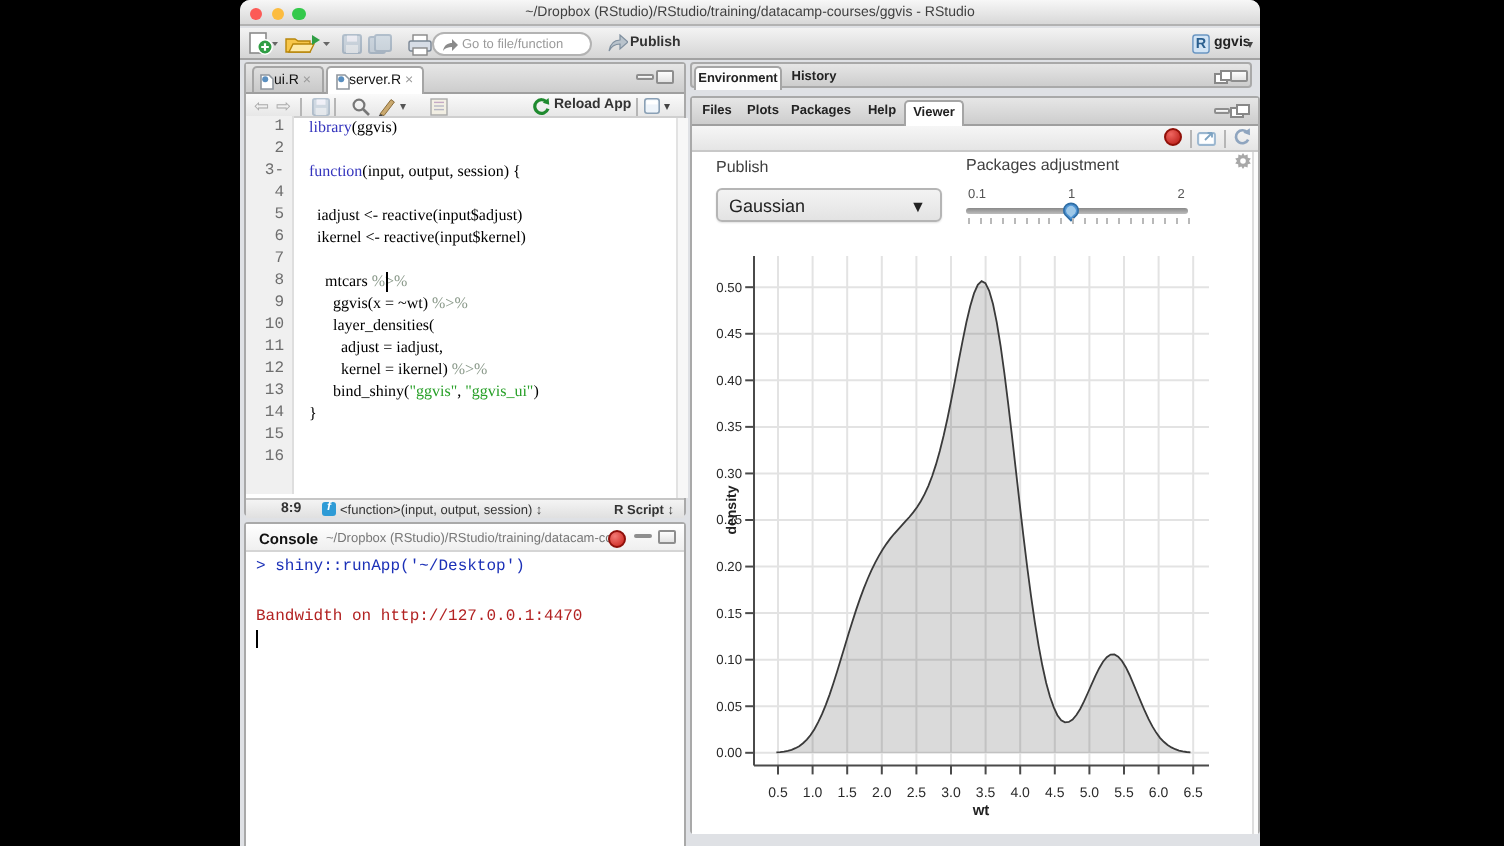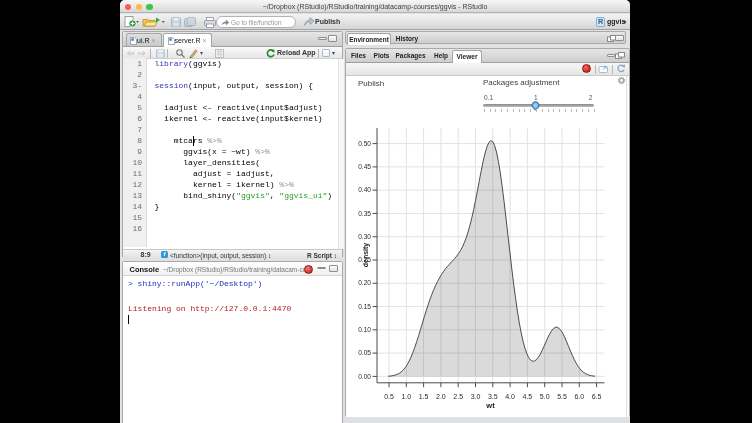--- a/index.html
+++ b/index.html
@@ -17,21 +17,21 @@
 .tabbar{background:linear-gradient(#e6e6e6,#cdcdcd);border-bottom:1px solid #9f9f9f}
 .tab{top:1px;height:13px;font-size:7px;font-weight:normal;color:#111;text-align:center;border:1px solid #a5a5a5;border-bottom:none;border-radius:2.5px 2.5px 0 0;background:linear-gradient(#dedede,#c9c9c9);line-height:13px}
 .tab.act{background:#fff;height:14px}
 .ptab{top:1.5px;height:12.5px;font-size:6.5px;font-weight:bold;color:#222;text-align:center;line-height:11px}
 .ptab.act2{background:#fff;border:1px solid #a5a5a5;border-bottom:none;border-radius:2.5px 2.5px 0 0;top:1px;height:13px}
 .winbtn{width:8.5px;height:6.5px;border:1px solid #8e8e8e;background:linear-gradient(#fdfdfd,#e3e3e3);border-radius:1px}
 .minbtn{width:8.5px;height:2.5px;border:1px solid #8e8e8e;background:linear-gradient(#fdfdfd,#e3e3e3);border-radius:1px}
 
 #edtools{left:0;top:14.5px;width:219px;height:12.5px;background:linear-gradient(#fafafa,#e7e7e7);border-bottom:1px solid #cfcfcf}
 #gutter{left:0;top:25.5px;width:24px;height:189px;background:#f0f0f0;border-right:1px solid #dedede;font-family:"Liberation Mono",monospace;font-size:8px;line-height:11.07px;color:#6e6e6e;text-align:right;padding-right:4px}
-#code{left:31.5px;top:25.5px;font-family:Liberation Mono, monospace;font-size:8px;line-height:11.07px;color:#000;white-space:pre}
+#code{left:31.5px;top:25.5px;font-family:Liberation Serif, serif;font-size:8px;line-height:11.07px;color:#000;white-space:pre}
 #code .kw{color:#3434bd}.str{color:#28a028}.op{color:#8b9a8b}
 #status{left:0;top:216.5px;width:219px;height:10.5px;background:linear-gradient(#f4f4f4,#e0e0e0);border-top:1px solid #c6c6c6;font-size:7.5px;color:#333}
 
 #conshead{left:0;top:0;width:219px;height:14px;background:linear-gradient(#fff,#efefef);border-bottom:1px solid #d5d5d5}
 #constext{left:5px;top:16px;font-family:"Liberation Mono",monospace;font-size:8px;line-height:12.3px;white-space:pre}
 
 .lbl{font-size:8px;color:#404040}
 svg{display:block}
 </style></head><body>
 <div id="win">
@@ -144,21 +144,21 @@
     <svg class="abs" style="left:199px;top:2px" width="8" height="8" viewBox="0 0 10 10">
           <rect x="0.5" y="0.5" width="9" height="9" rx="1.5" fill="#eef4fa" stroke="#8aa0b5"></rect>
           <rect x="1.5" y="1.5" width="7" height="2.5" fill="#fff"></rect>
         </svg>
     <span class="abs" style="left:209px;top:2.5px;font-size:6px;color:#444">▾</span>
   </div>
   <div class="abs" style="left:214.5px;top:27px;width:6px;height:189.5px;background:#f7f7f7;border-left:1px solid #e2e2e2"></div>
   <div class="abs" id="gutter">1<br>2<br>3-<br>4<br>5<br>6<br>7<br>8<br>9<br>10<br>11<br>12<br>13<br>14<br>15<br>16</div>
   <div class="abs" id="code"><span class="kw">library</span>(ggvis)
 
-<span class="kw">session</span>(input, output, session) {
+<span class="kw">function</span>(input, output, session) {
 
   iadjust &lt;- reactive(input$adjust)
   ikernel &lt;- reactive(input$kernel)
 
     mtcars <span class="op">%&gt;%</span>
       ggvis(x = ~wt) <span class="op">%&gt;%</span>
       layer_densities(
         adjust = iadjust,
         kernel = ikernel) <span class="op">%&gt;%</span>
       bind_shiny(<span class="str">"ggvis"</span>, <span class="str">"ggvis_ui"</span>)
@@ -177,21 +177,21 @@
  <div class="abs pane" style="left:2px;top:261px;width:221px;height:180px">
   <div class="abs" id="conshead">
     <span class="abs" style="left:6.5px;top:3px;font-size:7.5px;font-weight:bold;color:#111">Console</span>
     <span class="abs" style="left:40px;top:3.5px;font-size:6.5px;color:#777">~/Dropbox (RStudio)/RStudio/training/datacam-co</span>
     <div class="abs" style="left:181px;top:2.5px;width:9px;height:9px;border-radius:50%;background:radial-gradient(circle at 35% 30%,#f37b76,#c81e17);border:0.5px solid #8e0f0a"></div>
     <div class="abs minbtn" style="left:194px;top:4.5px"></div>
     <div class="abs winbtn" style="left:206px;top:3px"></div>
   </div>
   <div class="abs" id="constext"><span style="color:#1b30b7">&gt; shiny::runApp('~/Desktop')</span>
 
-<span style="color:#b22222">Listening on http://127.0.0.1:4470</span>
+<span style="color:#b22222">Bandwidth on http://127.0.0.1:4470</span>
 <span style="display:inline-block;width:1px;height:9px;background:#000;vertical-align:-1px"></span></div>
  </div>
 
  <div class="abs pane" style="left:225px;top:31px;width:281px;height:12.5px;background:linear-gradient(#e6e6e6,#cdcdcd)">
    <div class="abs" style="left:1px;top:0.5px;width:44px;height:12px;background:#fdfdfd;border:1px solid #a5a5a5;border-bottom:none;border-radius:2.5px 2.5px 0 0;font-size:6.5px;font-weight:bold;color:#222;text-align:center;line-height:11px">Environment</div>
    <div class="abs" style="left:46px;top:0.5px;width:30px;font-size:6.5px;font-weight:bold;color:#222;text-align:center;line-height:11px">History</div>
    <svg class="abs" style="left:260.5px;top:3px" width="11" height="7" viewBox="0 0 11 7">
         <rect x="0.5" y="2" width="6" height="4.5" fill="#fff" stroke="#888"></rect>
         <rect x="3.5" y="0.5" width="6" height="4.5" fill="#fff" stroke="#888"></rect>
       </svg>
@@ -229,20 +229,24 @@
    <div class="abs" style="left:0;top:27.5px;width:282.5px;height:340.5px;background:#fff">
         <div class="abs" style="left:279.5px;top:0;width:3px;height:340.5px;background:#fcfcfc;border-left:1px solid #ddd"></div>
       <svg class="abs" style="left:270.5px;top:-0.5px" width="9" height="9" viewBox="0 0 9 9">
           <path d="M4.5 0.5 L5.3 1.8 L6.8 1.3 L6.9 2.9 L8.4 3.3 L7.5 4.5 L8.4 5.7 L6.9 6.1 L6.8 7.7 L5.3 7.2 L4.5 8.5 L3.7 7.2 L2.2 7.7 L2.1 6.1 L0.6 5.7 L1.5 4.5 L0.6 3.3 L2.1 2.9 L2.2 1.3 L3.7 1.8 Z" fill="#a8a8a8"></path>
           <circle cx="4.5" cy="4.5" r="1.4" fill="#fff"></circle>
         </svg>
    </div>
  </div>
 
  <span class="abs lbl" style="left:238px;top:78.5px">Publish</span>
+ <div class="abs" style="left:237.5px;top:93.5px;width:113px;height:17.5px;border:1px solid #b5b5b5;border-radius:3px;background:linear-gradient(#f3f3f3,#e3e3e3);box-shadow:0 0.5px 1px rgba(0,0,0,0.12)">
+   <span class="abs" style="left:6px;top:3px;font-size:9px;color:#222">Gaussian</span>
+   <span class="abs" style="left:96.5px;top:4px;font-size:8px;color:#222">▼</span>
+ </div>
  <span class="abs lbl" style="left:363px;top:78px">Packages adjustment</span>
  <span class="abs" style="left:364px;top:93.8px;font-size:6.5px;color:#555">0.1</span>
  <span class="abs" style="left:414px;top:93.8px;font-size:6.5px;color:#555">1</span>
  <span class="abs" style="left:468.8px;top:93.8px;font-size:6.5px;color:#555">2</span>
  <div class="abs" style="left:363.4px;top:104px;width:111px;height:3px;background:linear-gradient(#898989,#bdbdbd);border-radius:1.5px"></div>
  <svg class="abs" style="left:411.3px;top:101.3px" width="9" height="10" viewBox="0 0 9 10">
       <path d="M4.5 9.3 L1.6 6.4 A3.6 3.6 0 1 1 7.4 6.4 Z" fill="#4f94d4" stroke="#2e6da4" stroke-width="0.8"></path>
       <path d="M4.5 7.6 L2.5 5.7 A2.4 2.4 0 1 1 6.5 5.7 Z" fill="#9ec8e8"></path>
     </svg>
  <div class="abs" style="left:363.8px;top:109px;width:1px;height:3px;background:#b9b9b9"></div>

